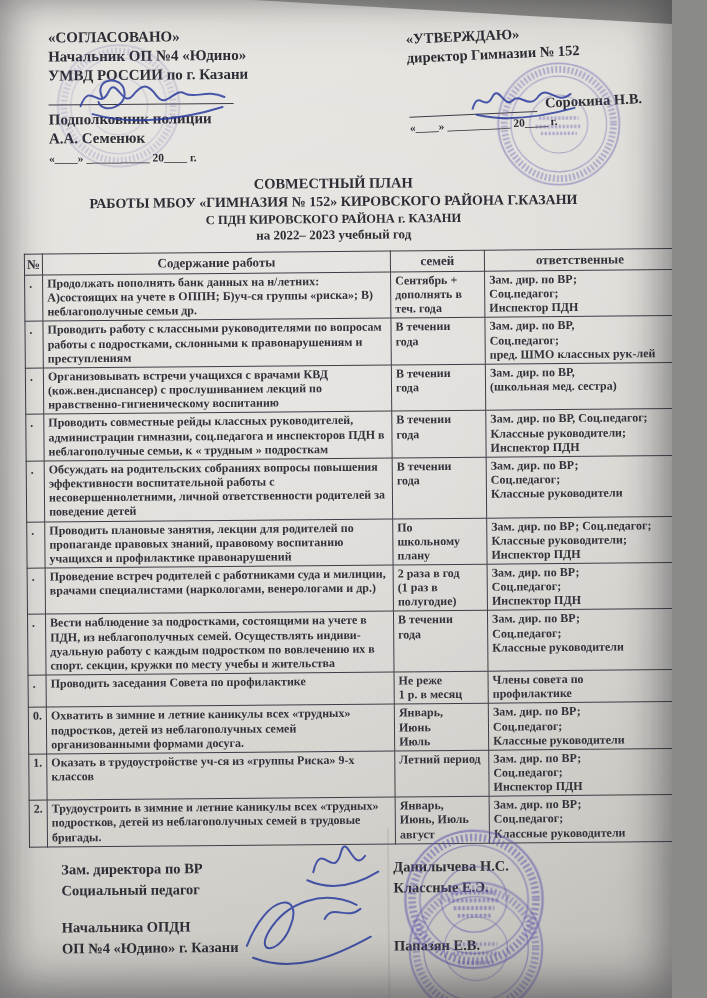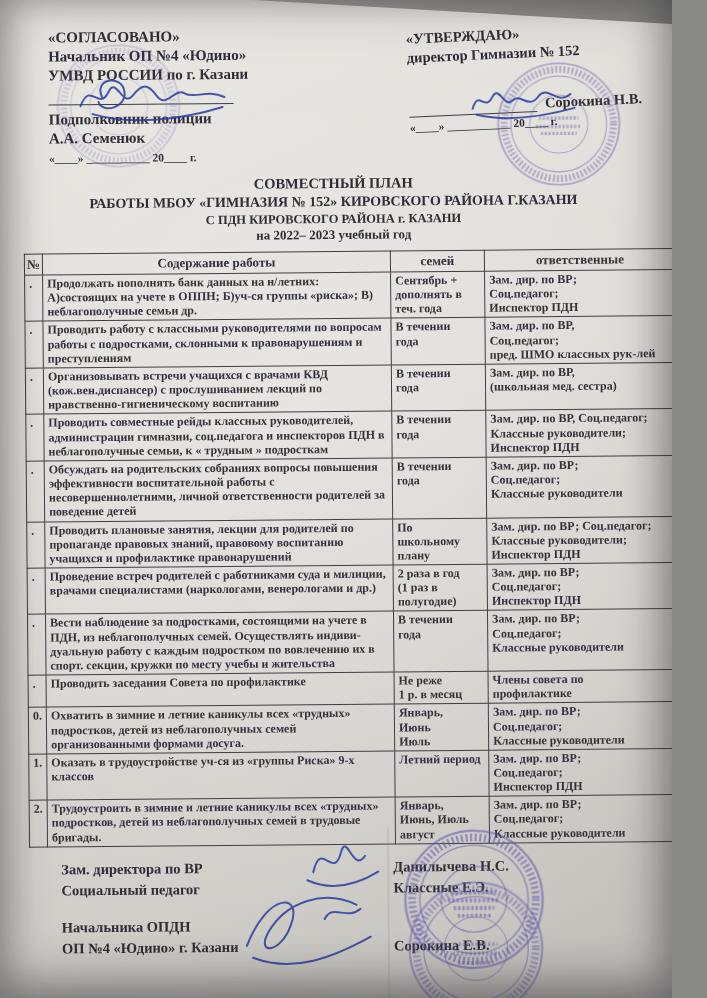--- a/index.html
+++ b/index.html
@@ -249,21 +249,21 @@
         <div class="flabel">Социальный педагог</div>
         <div class="fname">Классные Е.Э.</div>
       </div>
       <div class="footer-gap"></div>
       <div class="footer-row">
         <div class="flabel">Начальника ОПДН</div>
         <div class="fname"></div>
       </div>
       <div class="footer-row">
         <div class="flabel">ОП №4 «Юдино» г. Казани</div>
-        <div class="fname">Сорокина Е.В.</div>
+        <div class="fname">Папазян Е.В.</div>
       </div>
     </div>
 
     <svg class="overlay stamp" style="left:58px; top:40px; width:128px; height:128px; opacity:.22;" viewBox="0 0 150 150">
       <circle cx="75" cy="75" r="71" stroke-width="2.2"></circle>
       <circle cx="75" cy="75" r="56" stroke-width="1.4"></circle>
       <circle cx="75" cy="75" r="64" stroke-width="8" stroke-dasharray="2.2,2.6"></circle>
       <circle cx="75" cy="75" r="34" stroke-width="1.2"></circle>
     </svg>
 

